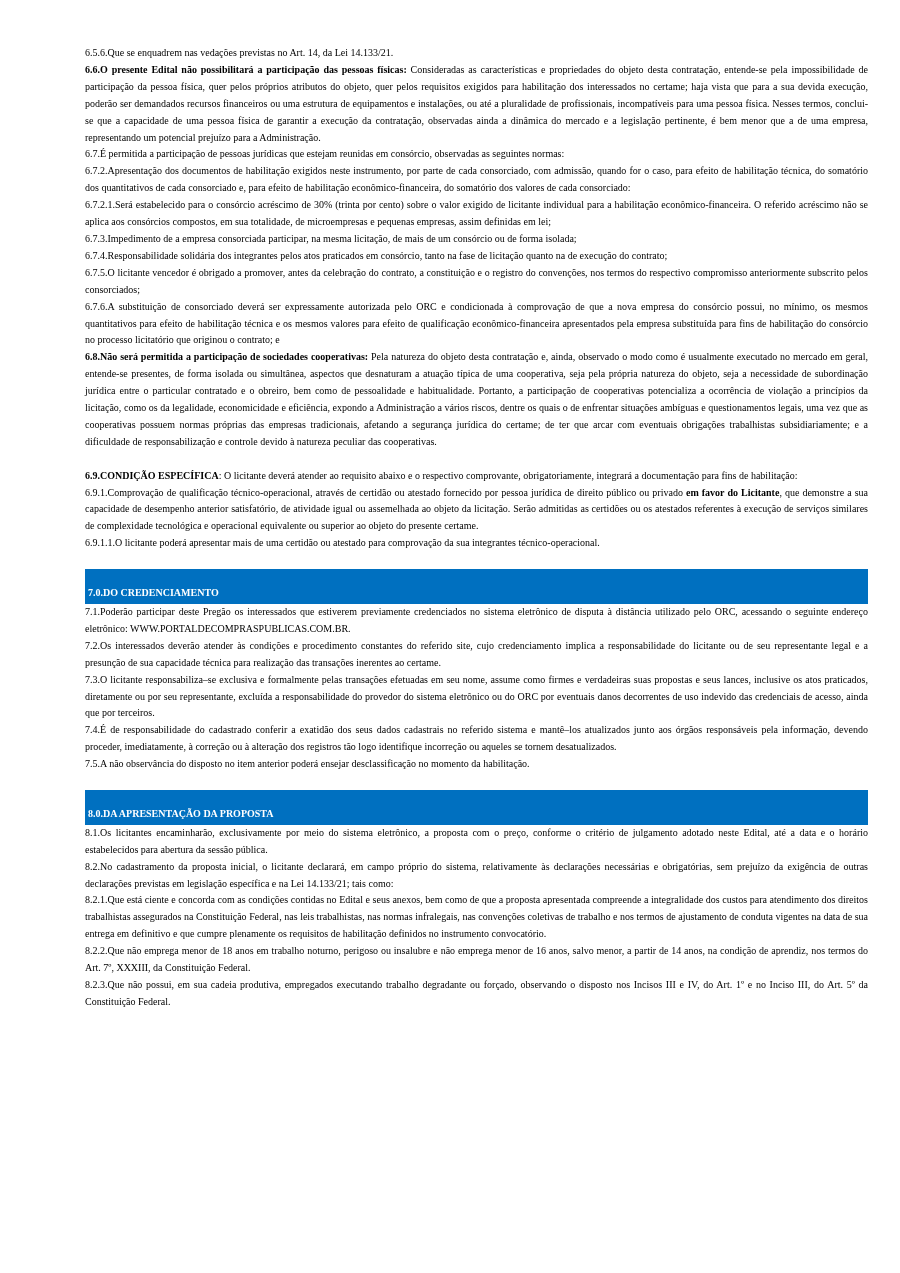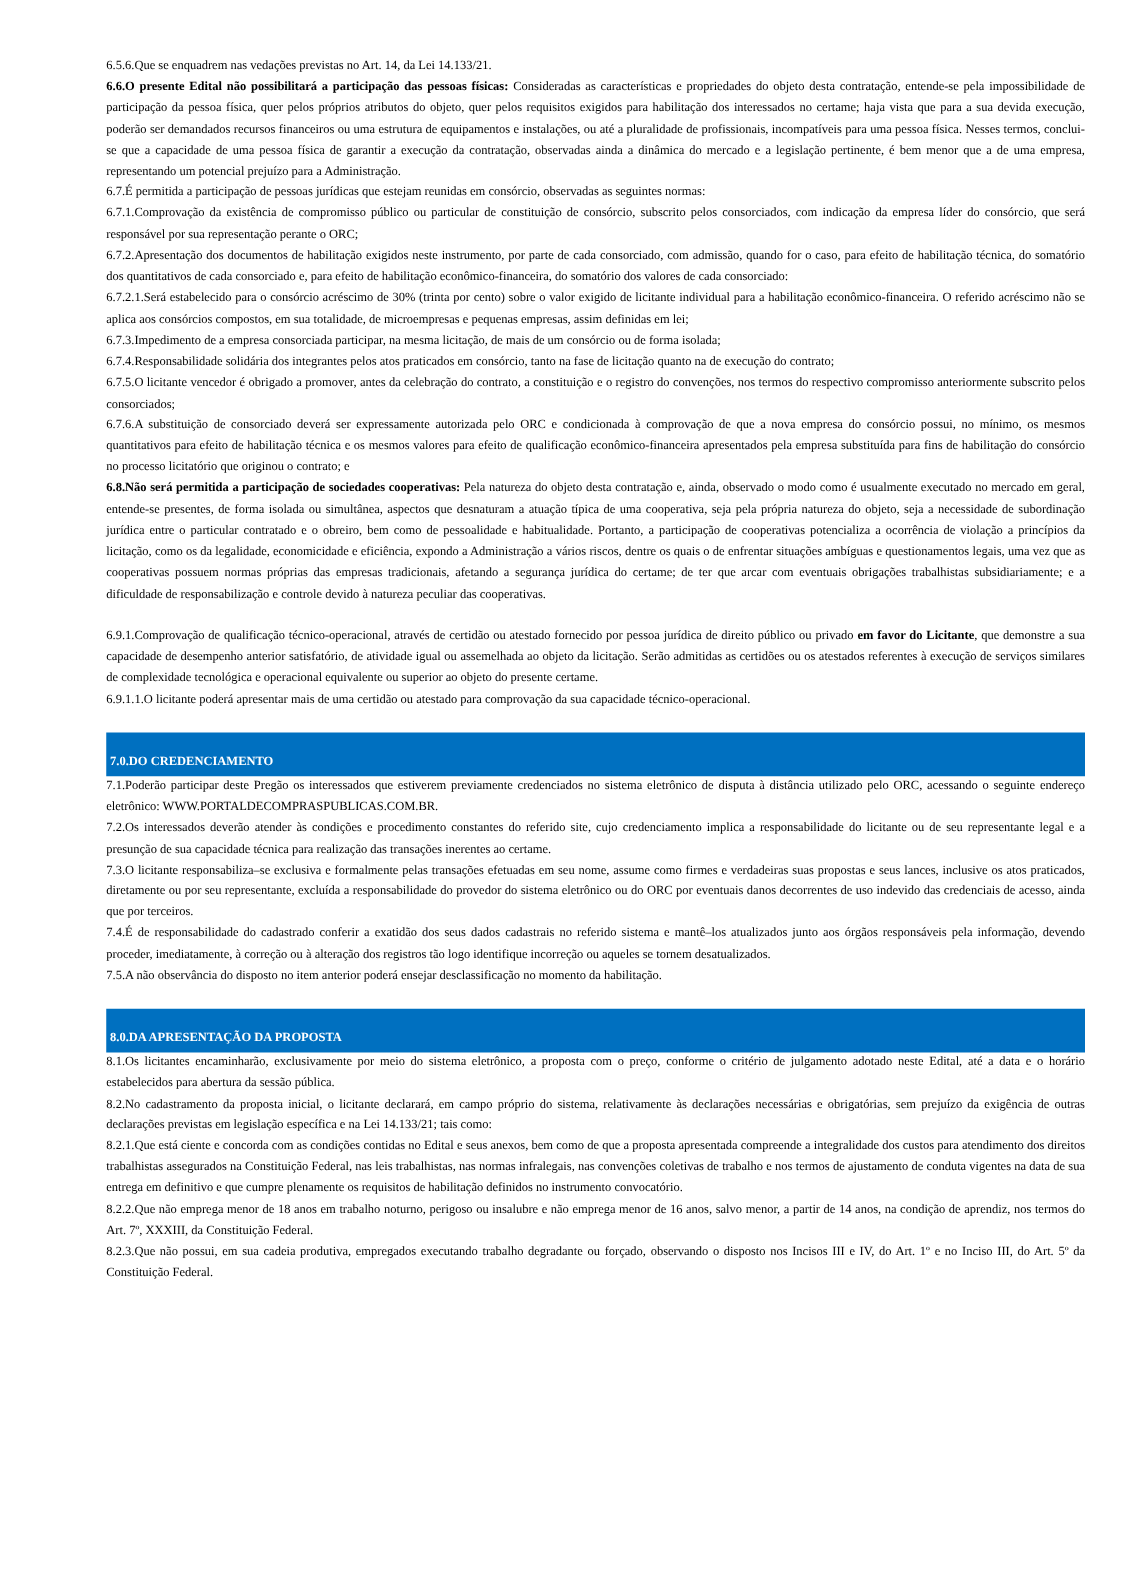--- a/index.html
+++ b/index.html
@@ -43,31 +43,31 @@
   }
 </style>
 </head>
 <body>
 
 <div class="page" style="background: rgb(255, 255, 255); color: rgb(0, 0, 0);">
   <div class="doc-body">
       <div class="para"><span>6.5.6.Que se enquadrem nas vedações previstas no Art. 14, da Lei 14.133/21.</span></div>
       <div class="para"><span class="b">6.6.O presente Edital não possibilitará a participação das pessoas físicas:</span><span> Consideradas as características e propriedades do objeto desta contratação, entende-se pela impossibilidade de participação da pessoa física, quer pelos próprios atributos do objeto, quer pelos requisitos exigidos para habilitação dos interessados no certame; haja vista que para a sua devida execução, poderão ser demandados recursos financeiros ou uma estrutura de equipamentos e instalações, ou até a pluralidade de profissionais, incompatíveis para uma pessoa física. Nesses termos, conclui-se que a capacidade de uma pessoa física de garantir a execução da contratação, observadas ainda a dinâmica do mercado e a legislação pertinente, é bem menor que a de uma empresa, representando um potencial prejuízo para a Administração.</span></div>
       <div class="para"><span>6.7.É permitida a participação de pessoas jurídicas que estejam reunidas em consórcio, observadas as seguintes normas:</span></div>
-      <div class="para"><span>6.7.1.Comprovação da existência de compromisso público ou particular de constituição de consórcio, subscrito pelos consorciados, com indicação da empresa líder do consórcio, que será responsável por sua representação perante o ORC;</span></div>
       <div class="para"><span>6.7.2.Apresentação dos documentos de habilitação exigidos neste instrumento, por parte de cada consorciado, com admissão, quando for o caso, para efeito de habilitação técnica, do somatório dos quantitativos de cada consorciado e, para efeito de habilitação econômico-financeira, do somatório dos valores de cada consorciado:</span></div>
       <div class="para"><span>6.7.2.1.Será estabelecido para o consórcio acréscimo de 30% (trinta por cento) sobre o valor exigido de licitante individual para a habilitação econômico-financeira. O referido acréscimo não se aplica aos consórcios compostos, em sua totalidade, de microempresas e pequenas empresas, assim definidas em lei;</span></div>
       <div class="para"><span>6.7.3.Impedimento de a empresa consorciada participar, na mesma licitação, de mais de um consórcio ou de forma isolada;</span></div>
       <div class="para"><span>6.7.4.Responsabilidade solidária dos integrantes pelos atos praticados em consórcio, tanto na fase de licitação quanto na de execução do contrato;</span></div>
       <div class="para"><span>6.7.5.O licitante vencedor é obrigado a promover, antes da celebração do contrato, a constituição e o registro do convenções, nos termos do respectivo compromisso anteriormente subscrito pelos consorciados;</span></div>
       <div class="para"><span>6.7.6.A substituição de consorciado deverá ser expressamente autorizada pelo ORC e condicionada à comprovação de que a nova empresa do consórcio possui, no mínimo, os mesmos quantitativos para efeito de habilitação técnica e os mesmos valores para efeito de qualificação econômico-financeira apresentados pela empresa substituída para fins de habilitação do consórcio no processo licitatório que originou o contrato; e</span></div>
       <div class="para"><span class="b">6.8.Não será permitida a participação de sociedades cooperativas:</span><span> Pela natureza do objeto desta contratação e, ainda, observado o modo como é usualmente executado no mercado em geral, entende-se presentes, de forma isolada ou simultânea, aspectos que desnaturam a atuação típica de uma cooperativa, seja pela própria natureza do objeto, seja a necessidade de subordinação jurídica entre o particular contratado e o obreiro, bem como de pessoalidade e habitualidade. Portanto, a participação de cooperativas potencializa a ocorrência de violação a princípios da licitação, como os da legalidade, economicidade e eficiência, expondo a Administração a vários riscos, dentre os quais o de enfrentar situações ambíguas e questionamentos legais, uma vez que as cooperativas possuem normas próprias das empresas tradicionais, afetando a segurança jurídica do certame; de ter que arcar com eventuais obrigações trabalhistas subsidiariamente; e a dificuldade de responsabilização e controle devido à natureza peculiar das cooperativas.</span></div>
       <div class="spacer"></div>
+      <div class="para"><span class="b">6.9.CONDIÇÃO ESPECÍFICA</span><span>: O licitante deverá atender ao requisito abaixo e o respectivo comprovante, obrigatoriamente, integrará a documentação para fins de habilitação:</span></div>
       <div class="para"><span>6.9.1.Comprovação de qualificação técnico-operacional, através de certidão ou atestado fornecido por pessoa jurídica de direito público ou privado </span><span class="b">em favor do Licitante</span><span>, que demonstre a sua capacidade de desempenho anterior satisfatório, de atividade igual ou assemelhada ao objeto da licitação. Serão admitidas as certidões ou os atestados referentes à execução de serviços similares de complexidade tecnológica e operacional equivalente ou superior ao objeto do presente certame.</span></div>
-      <div class="para"><span>6.9.1.1.O licitante poderá apresentar mais de uma certidão ou atestado para comprovação da sua capacidade técnico-operacional.</span></div>
+      <div class="para"><span>6.9.1.1.O licitante poderá apresentar mais de uma certidão ou atestado para comprovação da sua integrantes técnico-operacional.</span></div>
       <div class="spacer"></div>
       <div class="section-header"><span class="b">7.0.DO CREDENCIAMENTO</span></div>
       <div class="para"><span>7.1.Poderão participar deste Pregão os interessados que estiverem previamente credenciados no sistema eletrônico de disputa à distância utilizado pelo ORC, acessando o seguinte endereço eletrônico: WWW.PORTALDECOMPRASPUBLICAS.COM.BR.</span></div>
       <div class="para"><span>7.2.Os interessados deverão atender às condições e procedimento constantes do referido site, cujo credenciamento implica a responsabilidade do licitante ou de seu representante legal e a presunção de sua capacidade técnica para realização das transações inerentes ao certame.</span></div>
       <div class="para"><span>7.3.O licitante responsabiliza–se exclusiva e formalmente pelas transações efetuadas em seu nome, assume como firmes e verdadeiras suas propostas e seus lances, inclusive os atos praticados, diretamente ou por seu representante, excluída a responsabilidade do provedor do sistema eletrônico ou do ORC por eventuais danos decorrentes de uso indevido das credenciais de acesso, ainda que por terceiros.</span></div>
       <div class="para"><span>7.4.É de responsabilidade do cadastrado conferir a exatidão dos seus dados cadastrais no referido sistema e mantê–los atualizados junto aos órgãos responsáveis pela informação, devendo proceder, imediatamente, à correção ou à alteração dos registros tão logo identifique incorreção ou aqueles se tornem desatualizados.</span></div>
       <div class="para"><span>7.5.A não observância do disposto no item anterior poderá ensejar desclassificação no momento da habilitação.</span></div>
       <div class="spacer"></div>
       <div class="section-header"><span class="b">8.0.DA APRESENTAÇÃO DA PROPOSTA</span></div>
       <div class="para"><span>8.1.Os licitantes encaminharão, exclusivamente por meio do sistema eletrônico, a proposta com o preço, conforme o critério de julgamento adotado neste Edital, até a data e o horário estabelecidos para abertura da sessão pública.</span></div>

